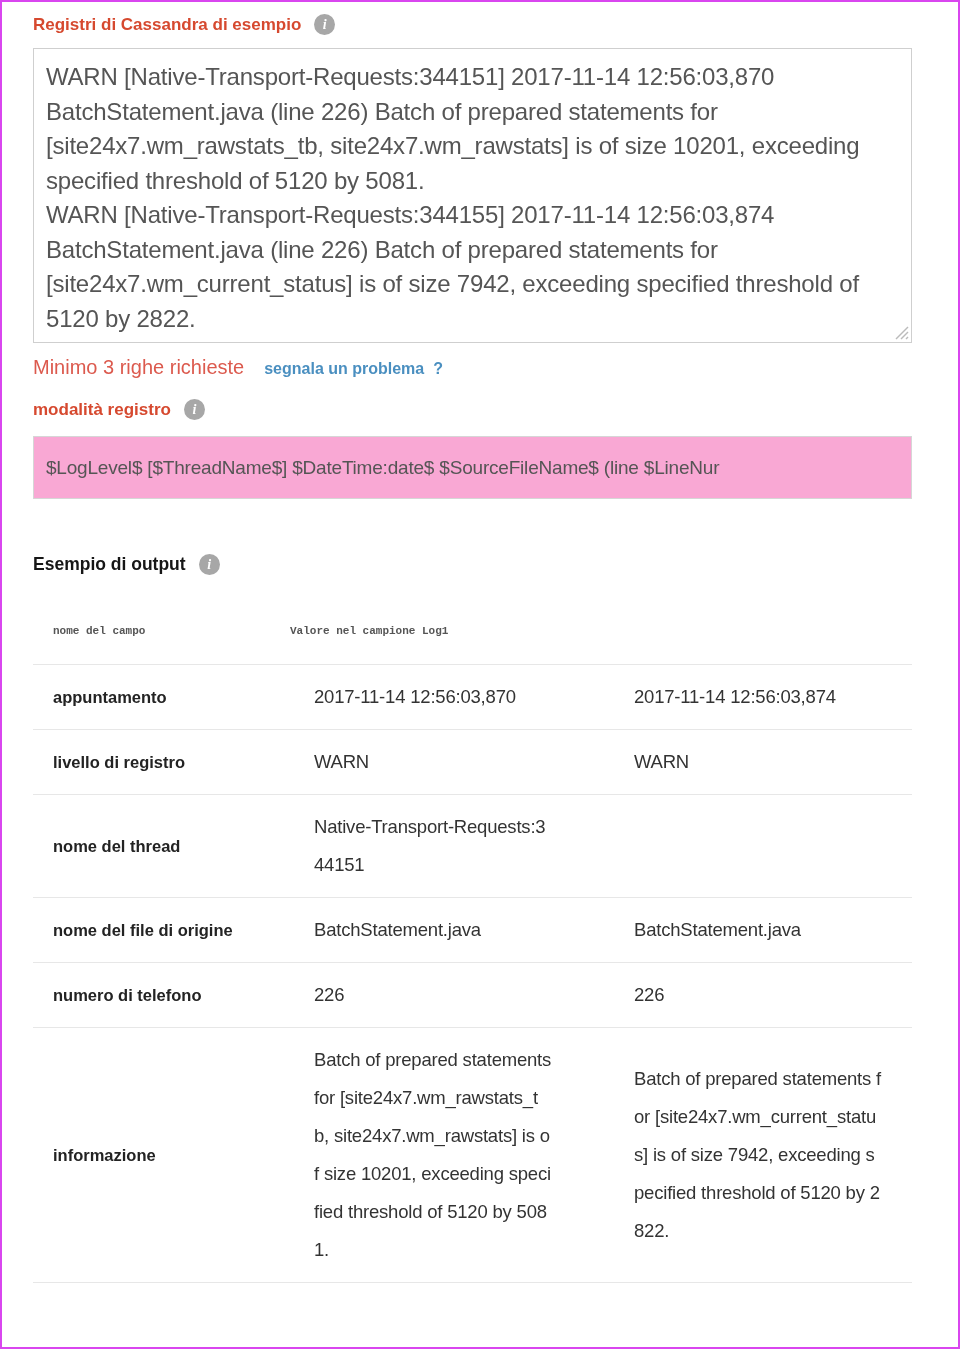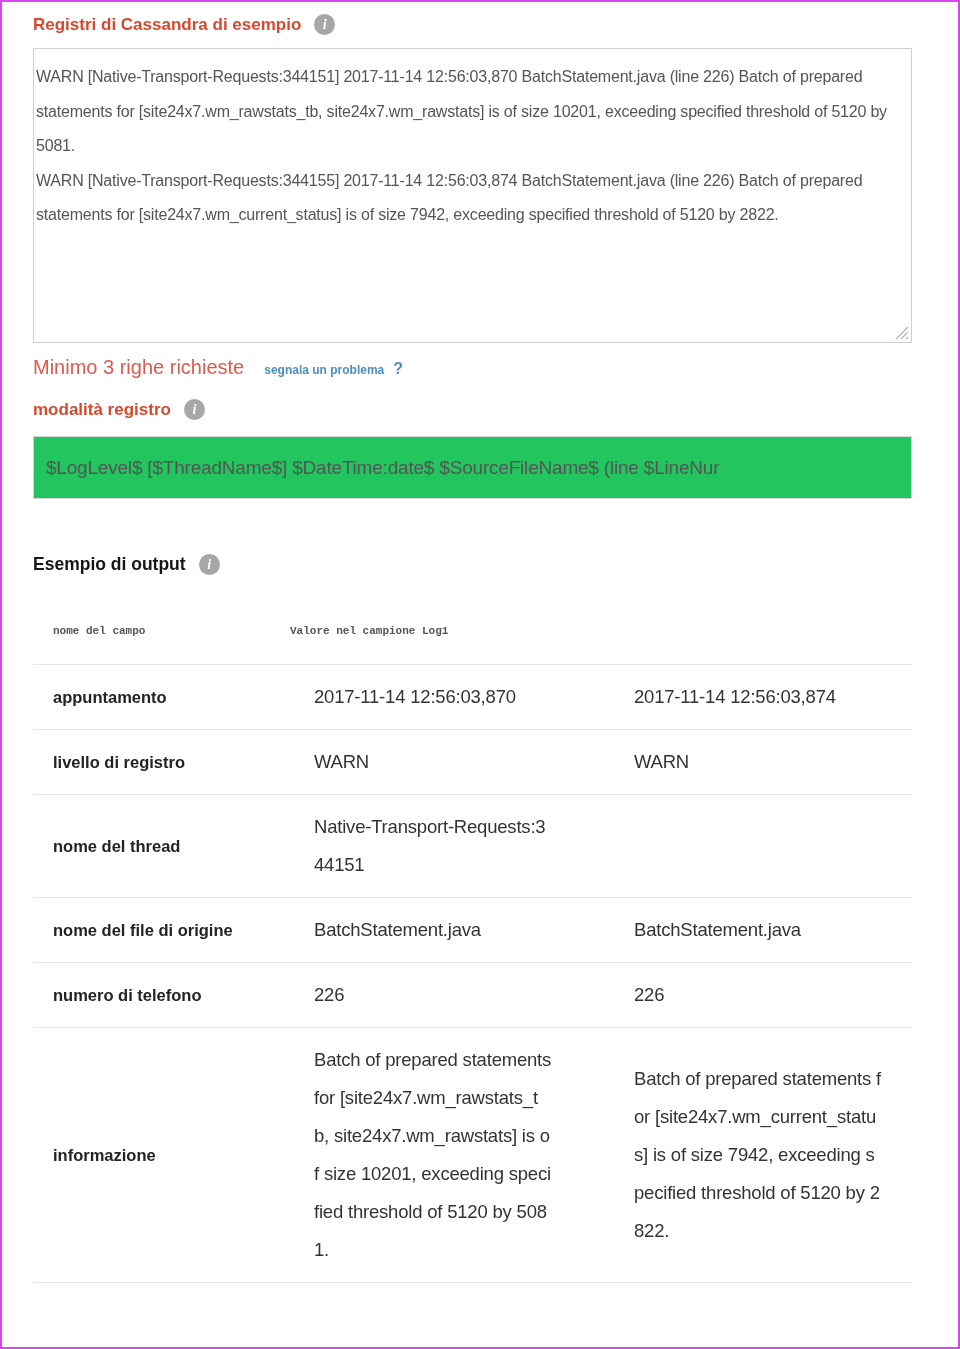--- a/index.html
+++ b/index.html
@@ -26,35 +26,35 @@
     font-weight:bold; font-style:italic; font-size:14px; line-height:1;
   }
 
   .sec1 { padding-top:12px; margin-bottom:13px; }
 
   
   .logbox-wrap { position:relative; width:879px; }
   .logbox {
     box-sizing:border-box; width:879px; height:295px;
     border:1px solid #cfcfcf; background:#fff;
-    padding:11px 2px; font-size:16px; line-height:34.5px; color:#555;
+    padding:11px 12px; font-size:24px; line-height:34.5px; color:#555;
     white-space:pre-wrap; overflow:hidden; letter-spacing:-0.2px;
   }
   .resize-handle { position:absolute; right:3px; bottom:3px; width:14px; height:14px; cursor:nwse-resize; }
 
   .hint-row { margin-top:13px; display:flex; align-items:baseline; }
   .hint { color:#dc5a4e; font-size:20px; }
-  .report-link { color:#4a8fc0; font-size:12px; font-weight:bold; margin-left:20px; cursor:pointer; text-decoration:none; }
+  .report-link { color:#4a8fc0; font-size:16px; font-weight:bold; margin-left:20px; cursor:pointer; text-decoration:none; }
   .report-help { color:#4a8fc0; font-size:16px; font-weight:bold; margin-left:9px; cursor:pointer; }
 
   .sec2 { margin-top:20px; margin-bottom:16px; }
 
   .pattern-input {
     box-sizing:border-box; width:879px; height:63px;
-    border:1px solid #d6d6d6; background:#22c55e; outline:none;
+    border:1px solid #d6d6d6; background:#f9a8d4; outline:none;
     padding:0 12px; font-family:"Liberation Sans", sans-serif;
     font-size:19px; color:#555; letter-spacing:-0.2px;
     white-space:nowrap; overflow:hidden;
   }
 
   .sec3 { margin-top:55px; margin-bottom:20px; }
 
   
   .out-table { width:879px; border-bottom:1px solid #e7e7e7; }
   .t-head, .t-row {

